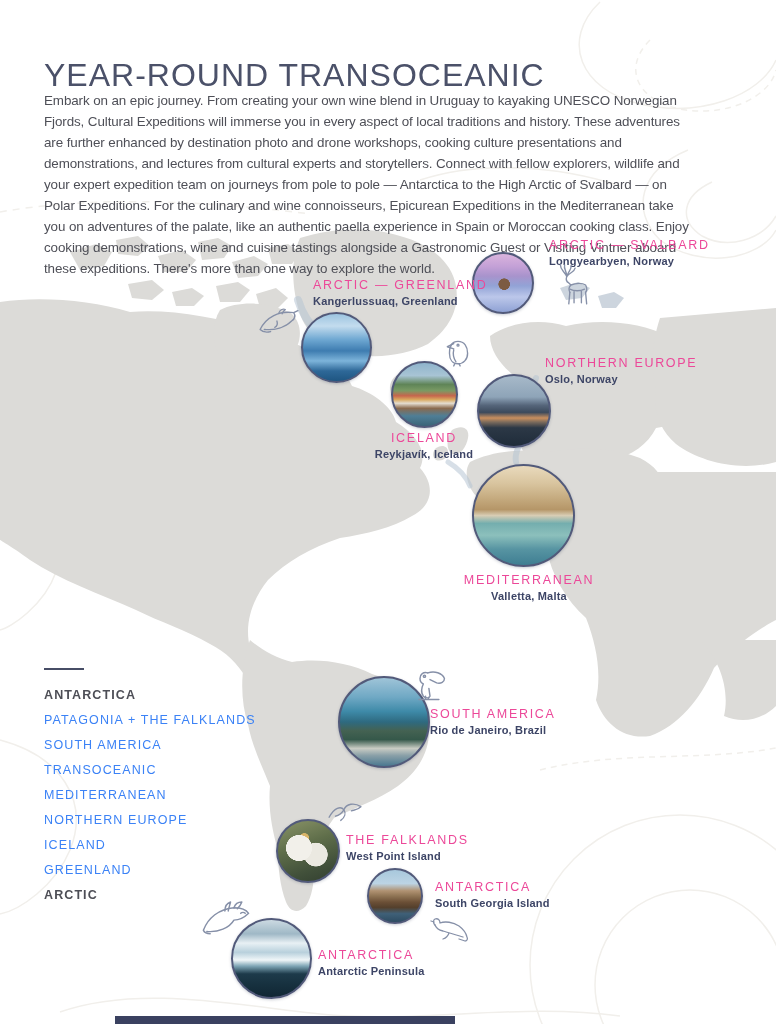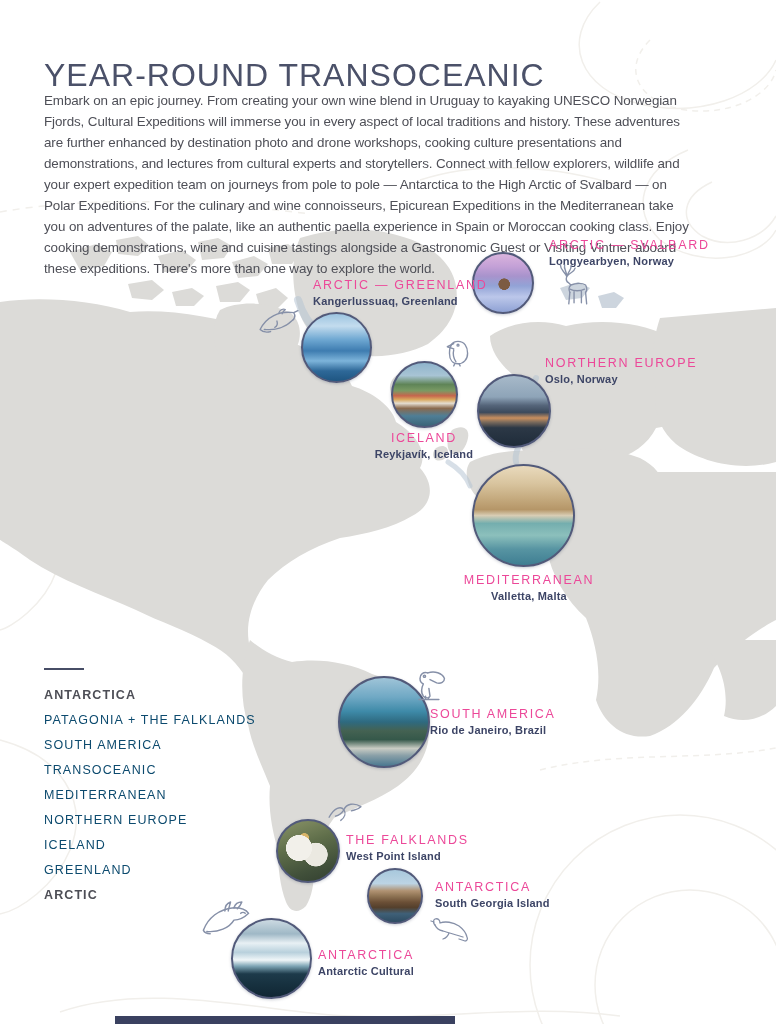--- a/index.html
+++ b/index.html
@@ -23,21 +23,21 @@
   }
 
   
   .regions{position:absolute;left:44px;top:668px;width:230px;}
   .regions .dash{width:40px;height:2px;background:#474d66;margin-bottom:18px;}
   .regions h2{
     margin:0 0 16px 0;font-size:21px;font-weight:700;
     letter-spacing:2.5px;color:#454b66;
   }
   .regions .item{
-    font-size:12.5px;letter-spacing:1.1px;color:#0c4a6e;
+    font-size:12.5px;letter-spacing:1.1px;color:#3b82f6;
     margin-bottom:11px;text-transform:uppercase;
   }
   .regions .item.dark{color:#4d4e56;font-weight:700;}
 
   
   .photo{
     position:absolute;border-radius:50%;
     border:2px solid #525a7a;
     box-shadow:0 1px 3px rgba(40,50,80,.25);
     box-sizing:border-box;
@@ -221,21 +221,21 @@
 
 <div class="photo p-sgeorgia"></div>
 <div class="lb lb-sgeorgia">
   <div class="t">ANTARCTICA</div>
   <div class="s">South Georgia Island</div>
 </div>
 
 <div class="photo p-antarctic"></div>
 <div class="lb lb-antarctic">
   <div class="t">ANTARCTICA</div>
-  <div class="s">Antarctic Cultural</div>
+  <div class="s">Antarctic Peninsula</div>
 </div>
 
 <svg class="wicon" style="left:556px;top:264px" width="34" height="42" viewBox="0 0 30 40">
   <path d="M9 12 C7 7 3 6 3 1 M9 12 C9 6 6 5 7 1 M9 12 C11 6 14 5 13 2 M9 12 C13 7 16 8 17 4"></path>
   <path d="M9 12 C8 15 9 17 11 18 L13 20 C18 18 24 18 27 20 C29 24 28 26 27 27 M13 20 C11 22 11 25 12 27"></path>
   <path d="M12 27 L11 38 M16 26 L16 37 M23 26 L23 37 M27 27 L28 38 M12 24 C16 26 22 26 26 24"></path>
 </svg>
 
 <svg class="wicon" style="left:258px;top:303px" width="42" height="34" viewBox="0 0 40 30">
   <path d="M2 24 C8 12 20 6 34 8 L38 6 M34 8 C36 11 35 14 32 16 C26 22 16 25 6 24 M2 24 C4 26 8 27 12 26"></path>

